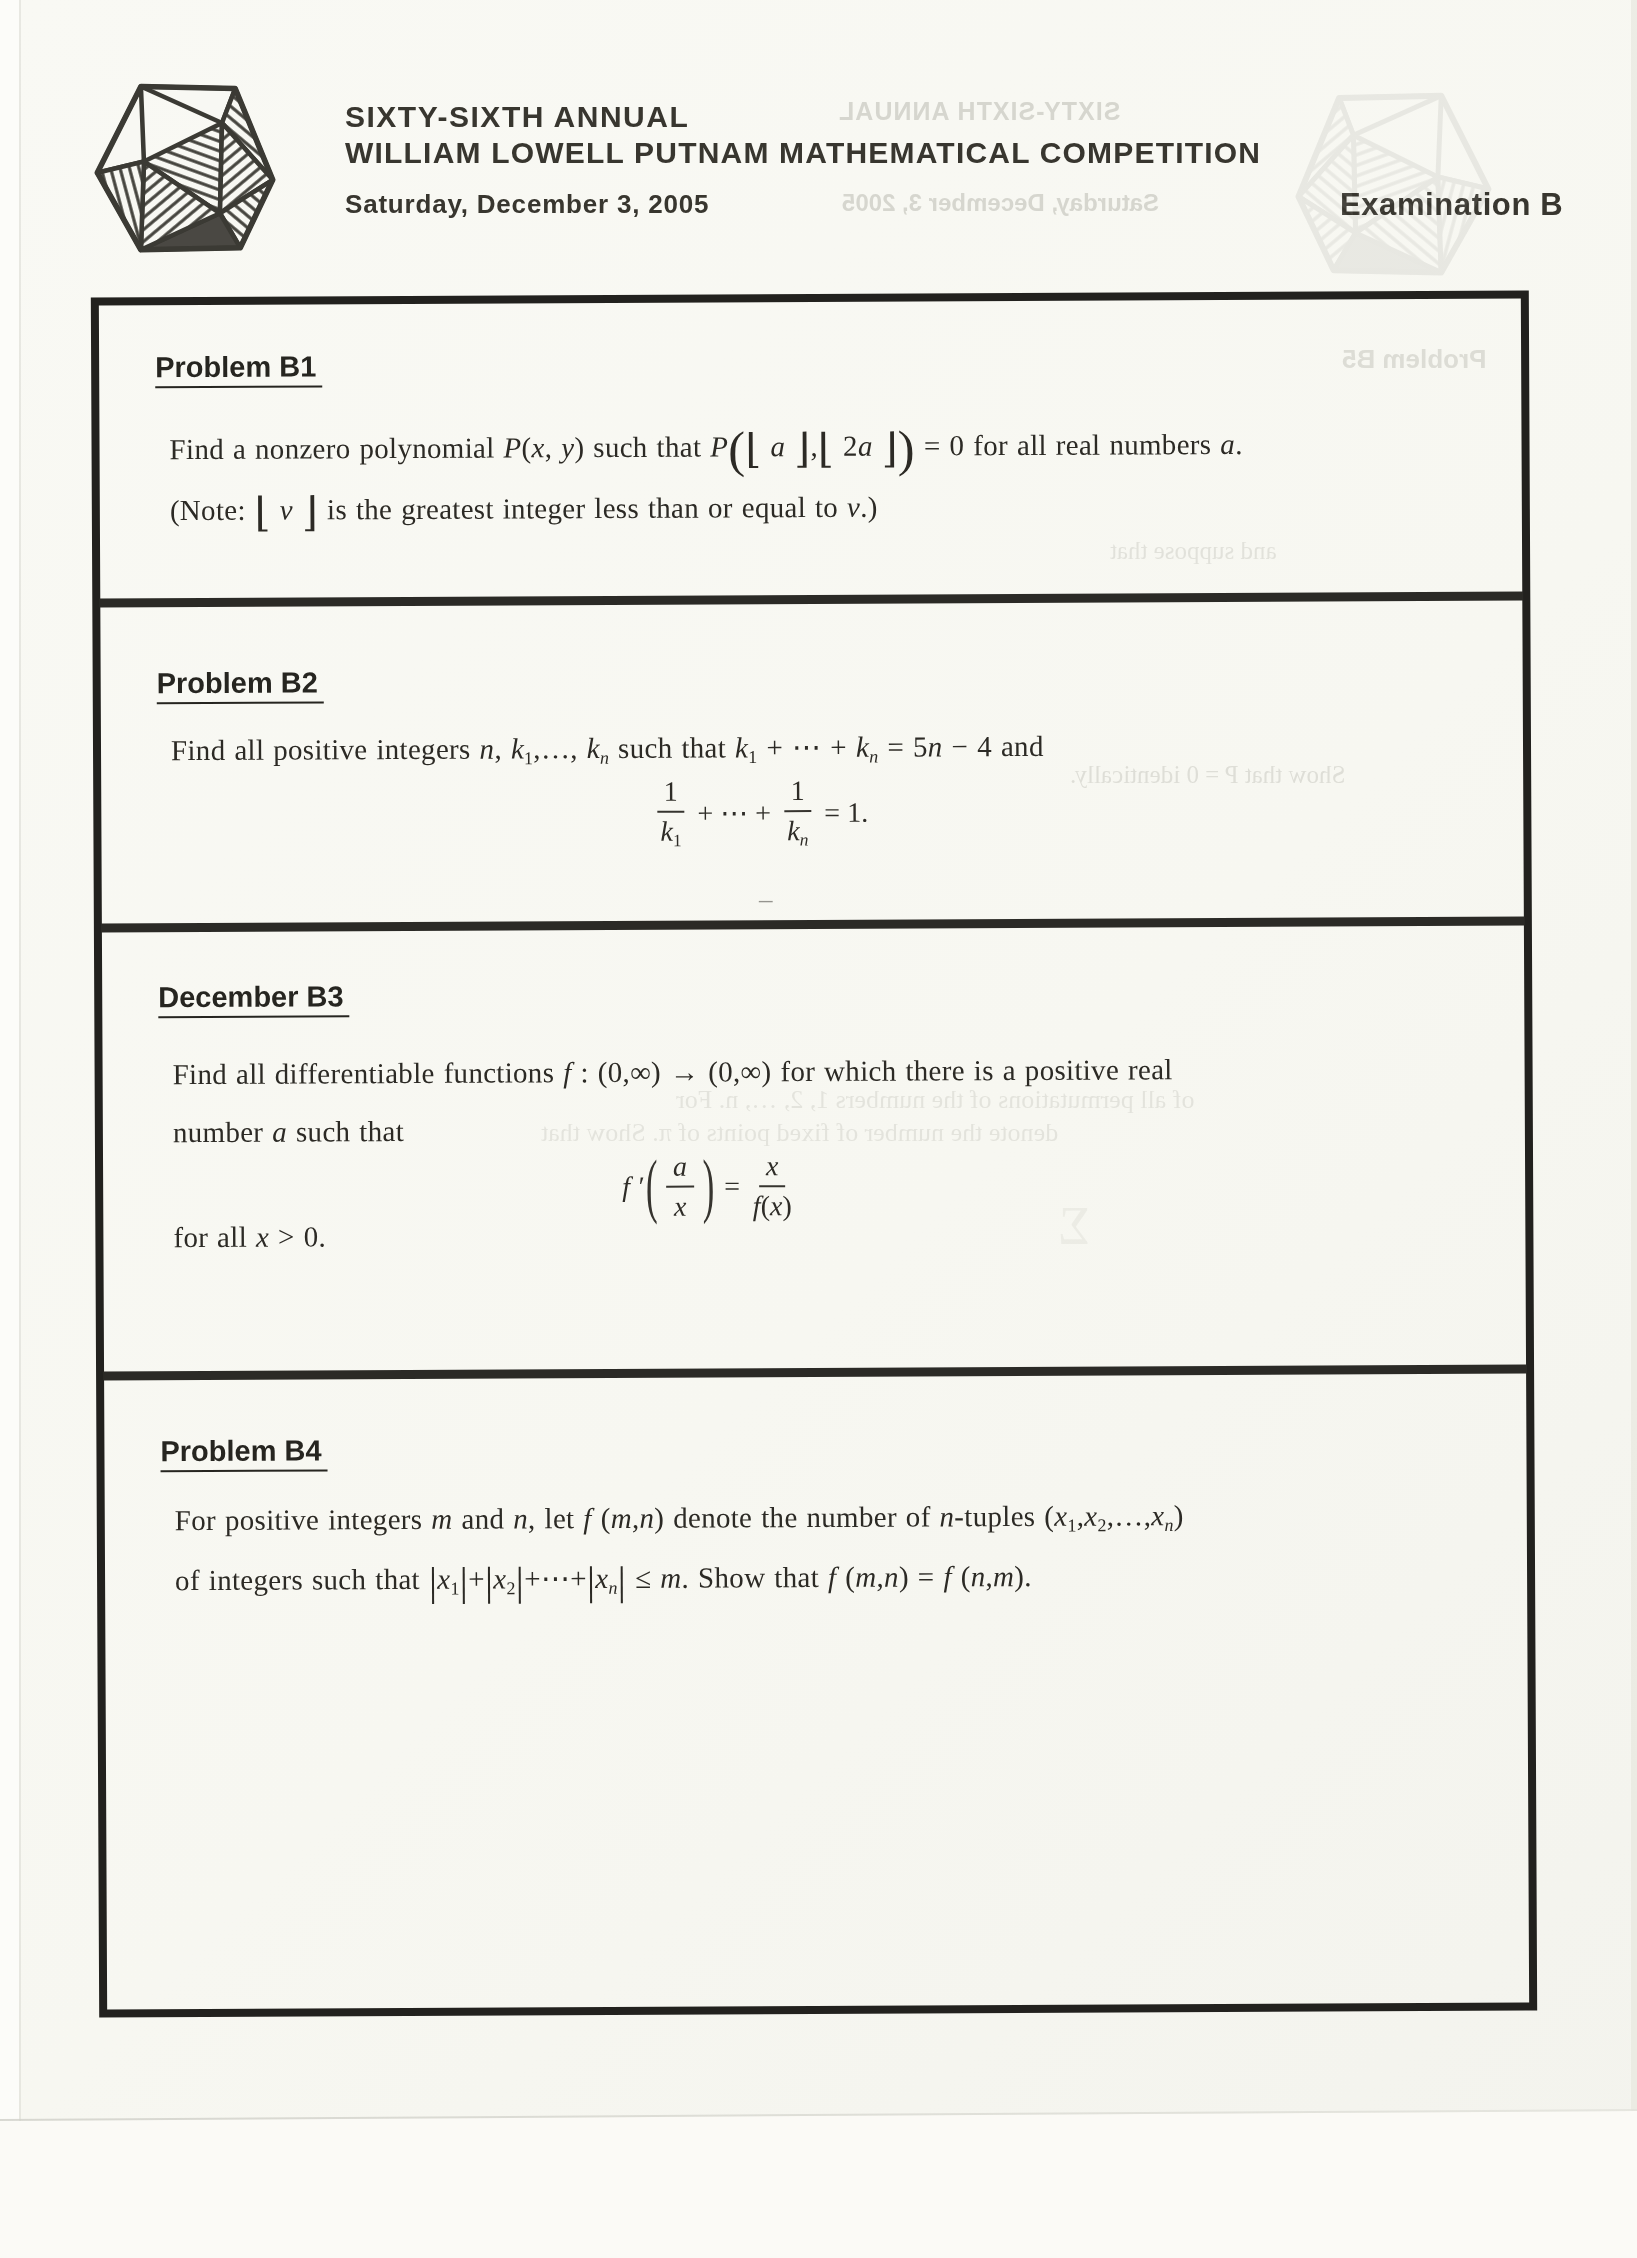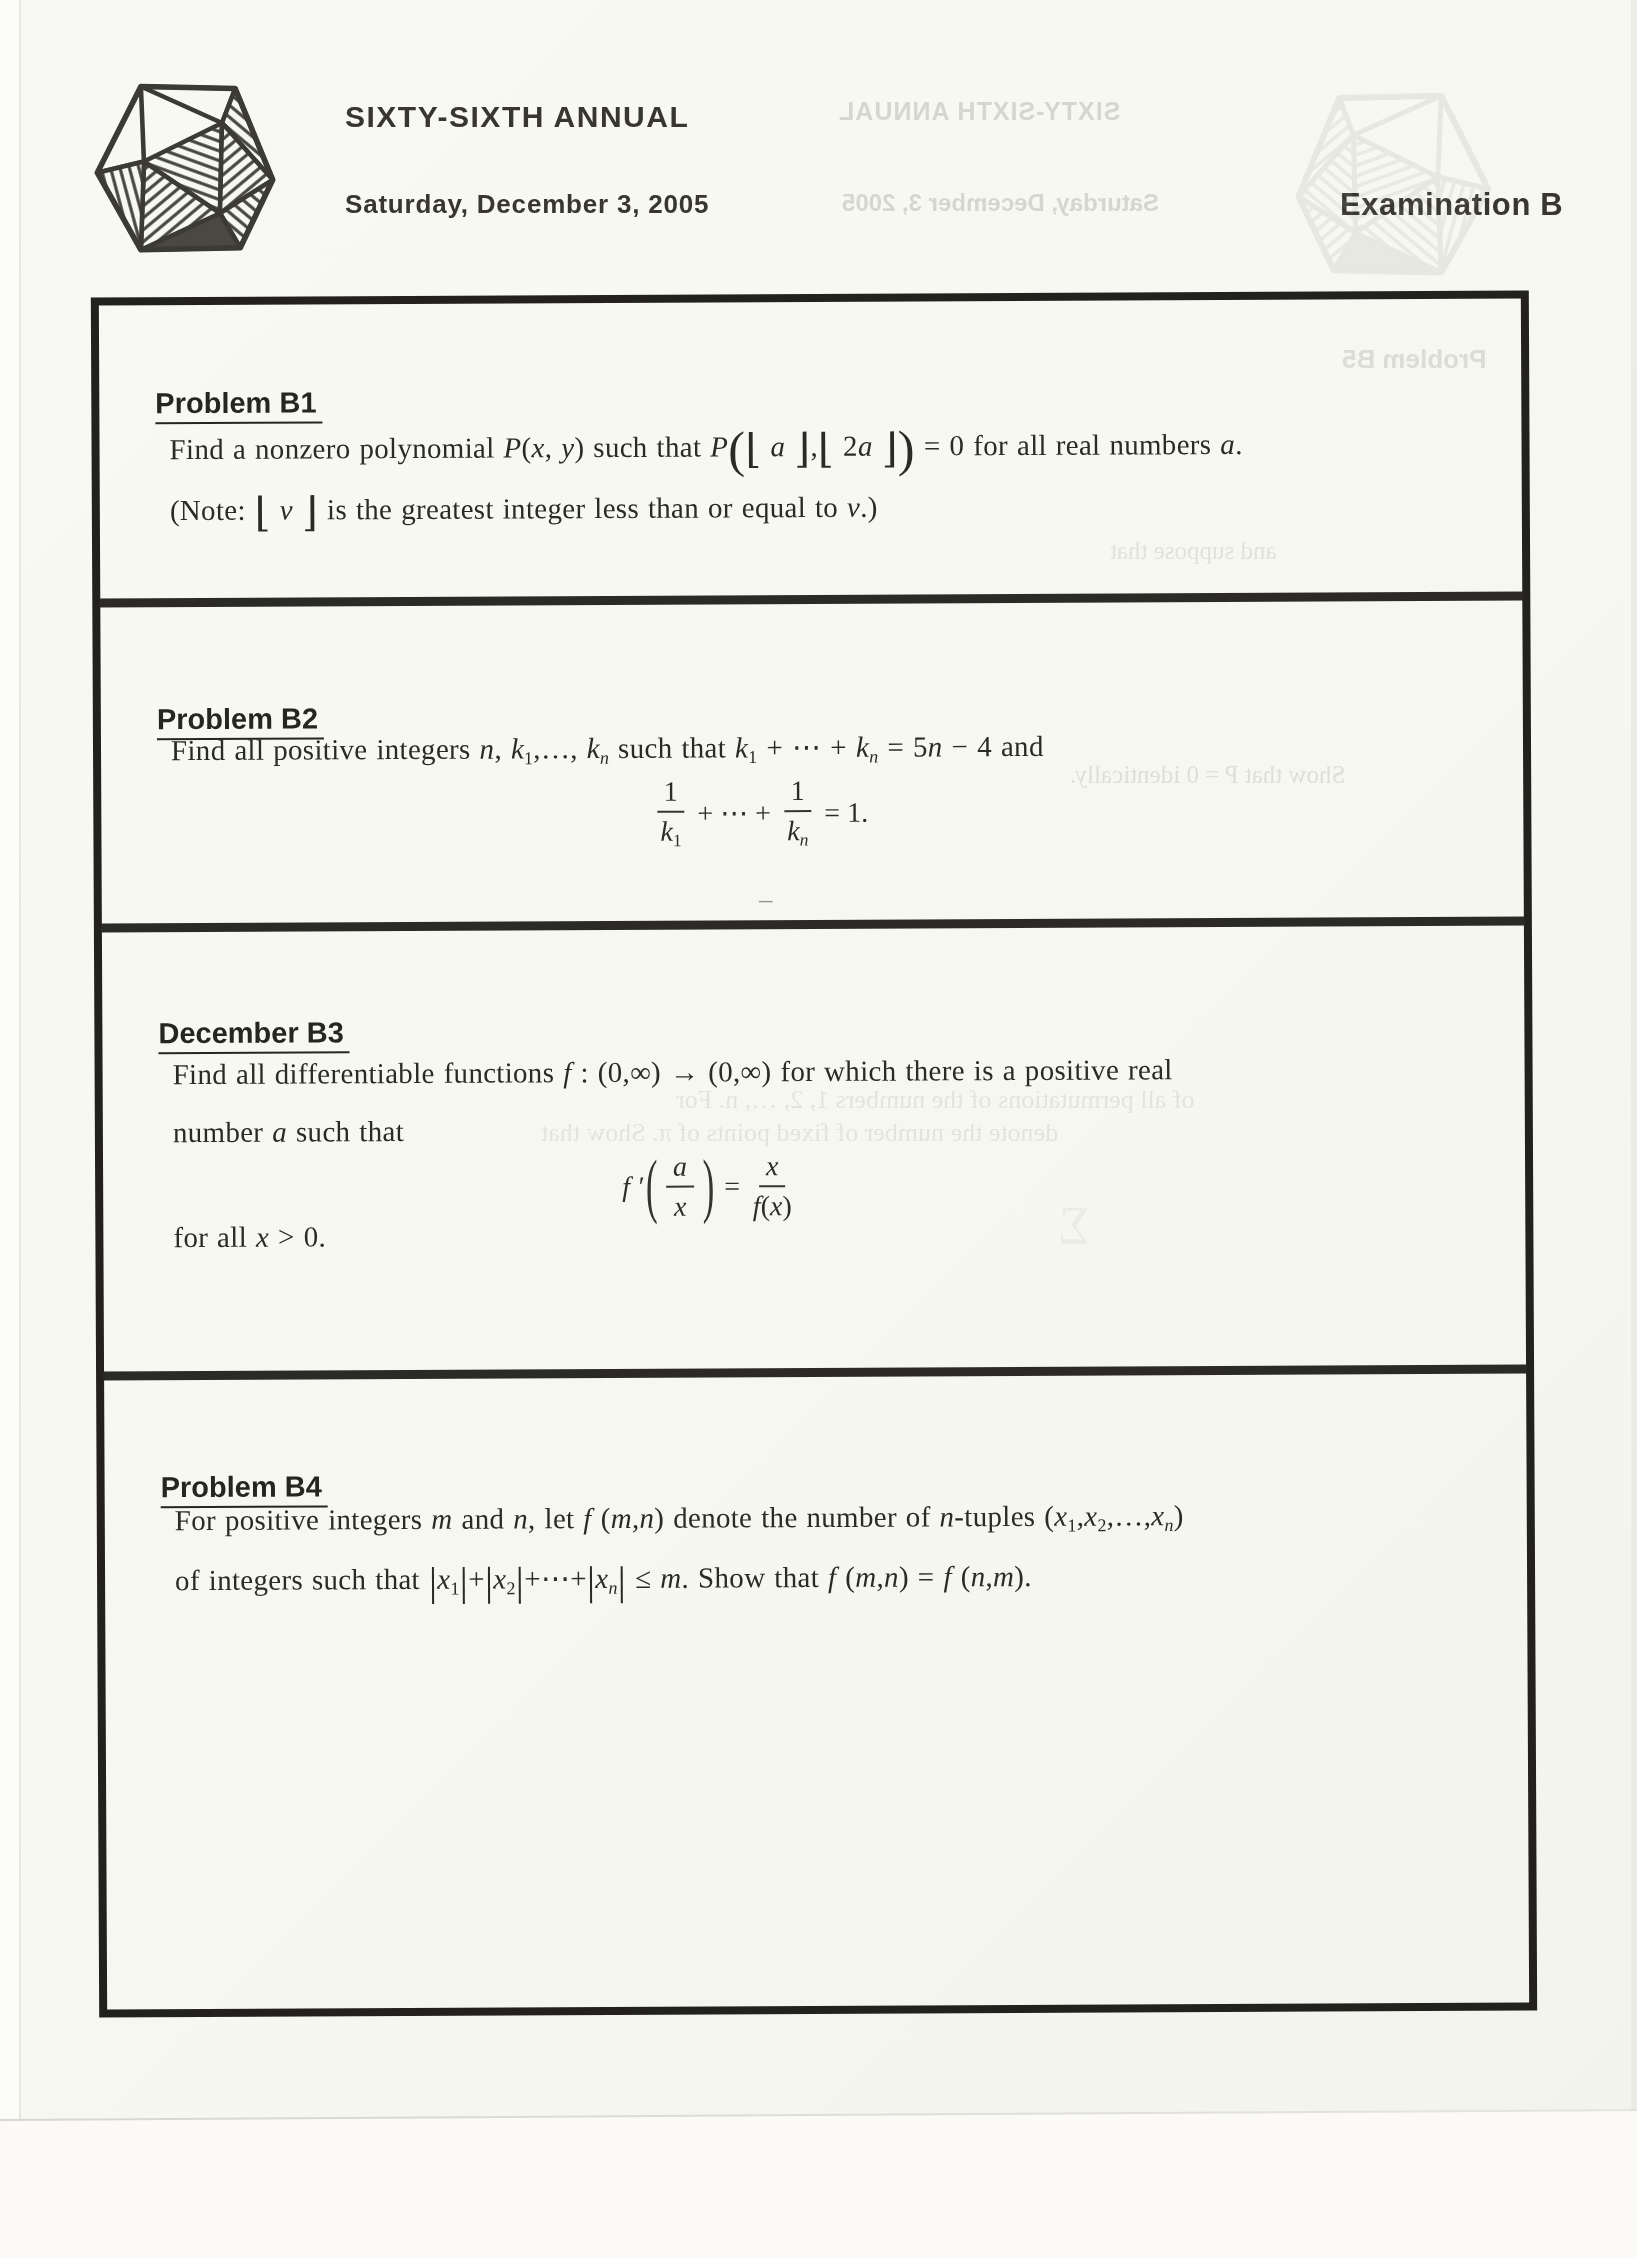--- a/index.html
+++ b/index.html
@@ -31,21 +31,21 @@
     position:absolute;left:95px;top:294px;width:1438px;height:1720px;
     border:8.7px solid #22211e;box-sizing:border-box;
     transform:rotate(-0.28deg);transform-origin:50% 50%;
   }
   .divider{position:absolute;left:-1px;right:-1px;height:8.7px;background:#2b2a26;}
   .d1{top:293px}.d2{top:618px}.d3{top:1066px}
 
   .ptitle{
     position:absolute;left:56px;white-space:nowrap;
     font-family:"Liberation Sans","DejaVu Sans",sans-serif;font-weight:bold;
-    font-size:29px;color:#262520;border-bottom:2.9px solid #262520;padding:0 5.8px 1.9px 0;margin-top:36px;
+    font-size:29px;color:#262520;border-bottom:2.9px solid #262520;padding:0 5.8px 1.9px 0;
   }
   .t1{top:46px}.t2{top:362px}.t3{top:676px}.t4{top:1130px}
 
   .pline{
     position:absolute;left:70px;white-space:nowrap;font-size:29px;
     letter-spacing:0.3px;word-spacing:1.4px;line-height:1.3;color:#2c2a25;
   }
   .b1l1{top:126px}.b1l2{top:187px}
   .b2l1{top:427px}
   .b3l1{top:751px}.b3l2{top:809px}.b3l3{top:914px}
@@ -124,20 +124,21 @@
         <polygon points="57,199 155,197 135,163" fill="#4a4843"></polygon>
         <polygon points="57,199 60,112 135,163" fill="url(#hR2)"></polygon>
         <polygon points="14,123 57,199 60,112" fill="url(#hL)"></polygon>
         <polygon points="14,123 57,38 150,40 187,130 155,197 57,199" fill="none" stroke-width="5.5"></polygon>
       </g>
     </defs>
     <use href="#icosa"></use>
   </svg>
 
   <div class="hsans h-line1">SIXTY-SIXTH ANNUAL</div>
+  <div class="hsans h-line2">WILLIAM LOWELL PUTNAM MATHEMATICAL COMPETITION</div>
   <div class="hsans h-date">Saturday, December 3, 2005</div>
   <div class="hsans h-exam">Examination B</div>
 
   <div class="pbox">
     <div class="divider d1"></div>
     <div class="divider d2"></div>
     <div class="divider d3"></div>
 
     <div class="ptitle t1">Problem B1</div>
     <div class="pline b1l1"><span>Find a nonzero polynomial </span><span class="it">P</span><span>(</span><span class="it">x</span><span>, </span><span class="it">y</span><span>) such that </span><span class="it">P</span><span class="bigg">(</span><span class="big">⌊</span><span class="it"> a </span><span class="big">⌋</span><span>,</span><span class="big">⌊</span><span class="rm"> 2</span><span class="it">a </span><span class="big">⌋</span><span class="bigg">)</span><span> = 0 for all real numbers </span><span class="it">a</span><span>.</span></div>

